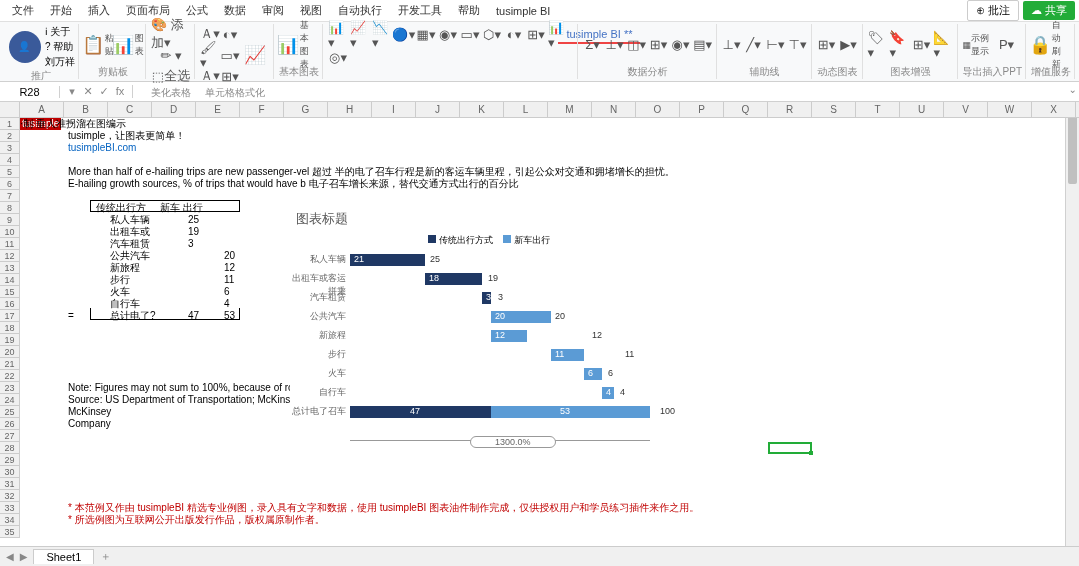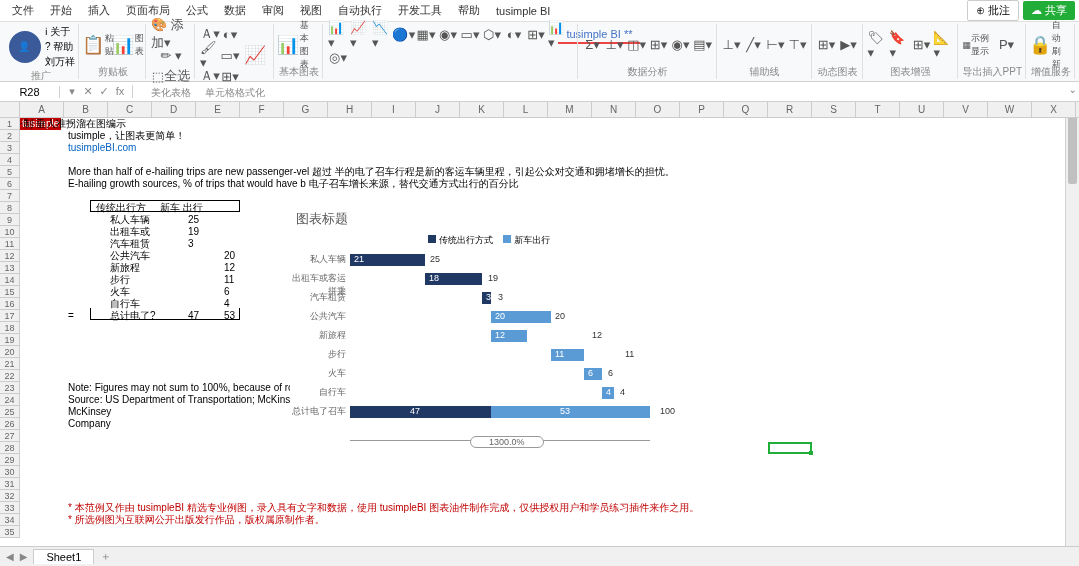--- a/index.html
+++ b/index.html
@@ -39,21 +39,21 @@
 .chart-box { position: absolute; left: 270px; top: 90px; width: 390px; height: 240px; background: #fff; }
 .chart-title { font-size: 13px; color: #595959; padding: 2px 6px; }
 .chart-legend { text-align: center; font-size: 9px; margin: 4px 0; font-family: Liberation Serif, serif; }
 .lg-sw { display: inline-block; width: 8px; height: 8px; margin: 0 3px 0 8px; }
 .chart-plot { position: relative; margin-left: 60px; height: 190px; }
 .bar-row { position: relative; height: 19px; }
 .y-label { position: absolute; left: -60px; width: 56px; text-align: right; font-size: 9px; color: #666; top: 2px; }
 .seg { position: absolute; height: 12px; top: 3px; }
 .val-label { position: absolute; font-size: 9px; color: #333; top: 3px; }
 .axis-line { position: absolute; left: 0; bottom: 0; width: 300px; border-top: 1px solid #999; }
-.x-marker { position: absolute; font-size: 9px; color: #666; border: 1px solid #999; border-radius: 8px; padding: 0 18px; background: #fff; }
+.x-marker { position: absolute; font-size: 9px; color: #666; border: 1px solid #999; border-radius: 8px; padding: 0 24px; background: #fff; }
 .data-table-border { position: absolute; border: 1px solid #000; }
 .tab-bar { position: absolute; bottom: 0; left: 0; right: 0; height: 20px; background: #f0f0f0; border-top: 1px solid #ccc; display: flex; align-items: center; padding: 0 6px; gap: 6px; }
 .tab-nav-btn { color: #888; cursor: pointer; font-size: 10px; }
 .sheet-tab { background: #fff; border: 1px solid #ccc; border-bottom: none; padding: 1px 12px; font-size: 11px; cursor: pointer; }
 .tab-add { color: #888; cursor: pointer; }
 .scroll-v { position: absolute; right: 0; top: 102px; bottom: 20px; width: 14px; background: #f0f0f0; border-left: 1px solid #d0d0d0; }
 .scroll-thumb-v { position: absolute; top: 2px; left: 2px; right: 2px; height: 80px; background: #c0c0c0; border-radius: 2px; }
 .collapse-btn { position: absolute; right: 2px; top: 84px; font-size: 10px; color: #888; cursor: pointer; }
 </style>
 </head>

